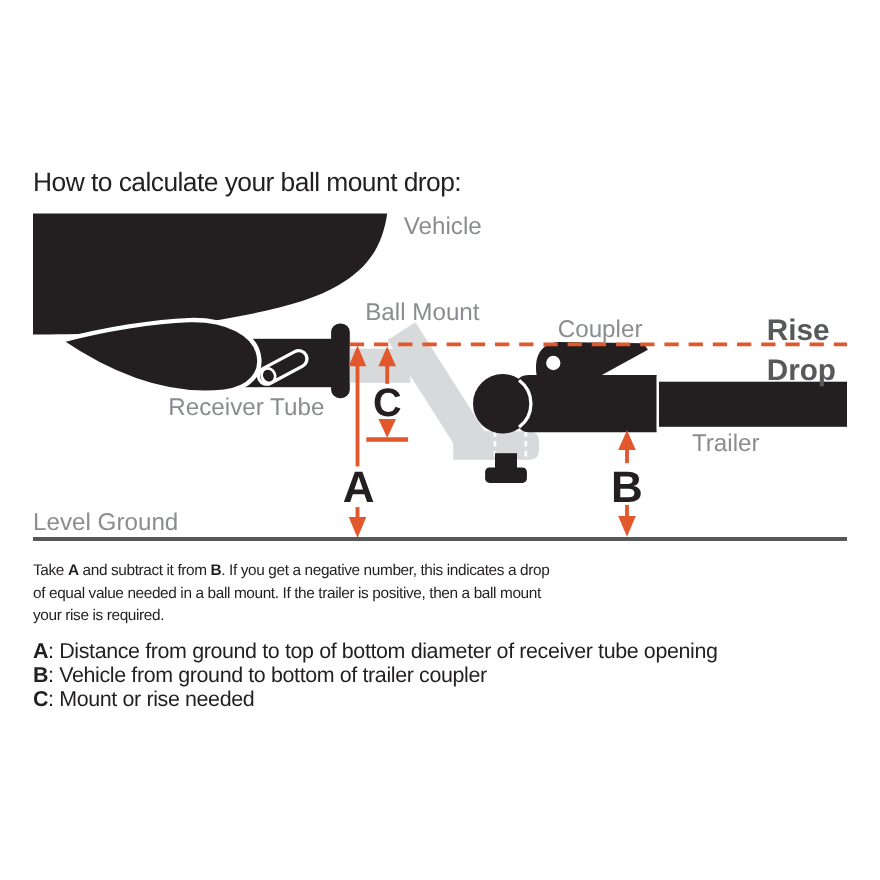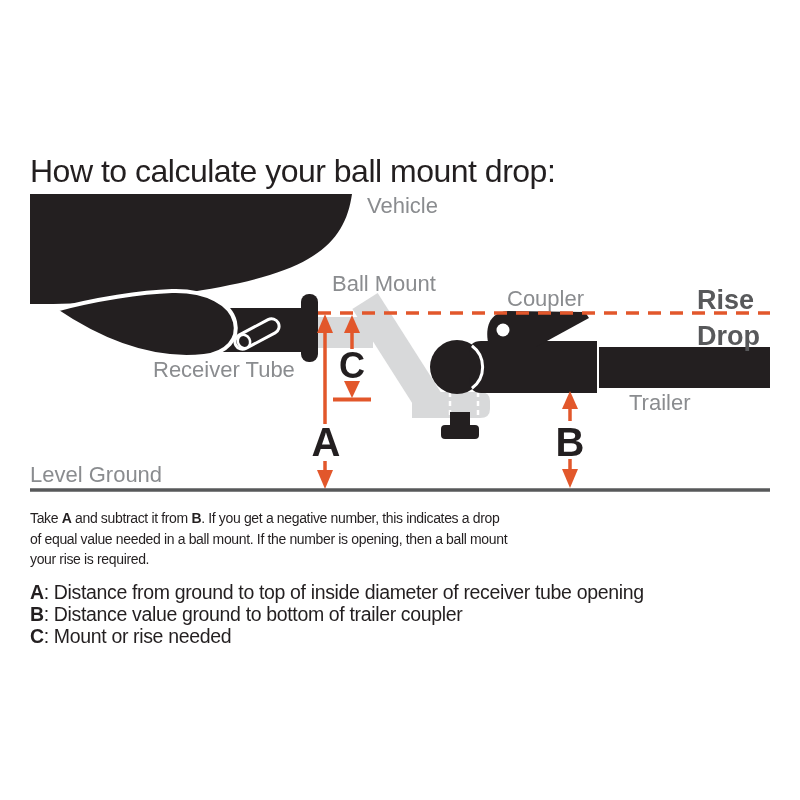--- a/index.html
+++ b/index.html
@@ -2,21 +2,21 @@
 <html style="--ink: #231F20; --accent-orange: #E2572B; --label-gray: #8A8C8F; --dark-gray: #58595B; --mount-gray: #D8D9DA;"><head>
 <meta charset="utf-8">
 <style>
   html,body{margin:0;padding:0;background:#fff;}
   #canvas{
     position:relative;width:800px;height:800px;background:#ffffff;overflow:hidden;
     font-family:"Liberation Sans",sans-serif;color:var(--ink,#231F20);
   }
   .abs{position:absolute;}
   #title{
-    left:30px;top:153px;font-size:32px;letter-spacing:-0.5px;
+    left:30px;top:153px;font-size:24px;letter-spacing:-0.5px;
     color:var(--ink,#231F20);white-space:nowrap;
   }
   #diagram-svg{left:0;top:0;width:800px;height:800px;}
   svg text{font-family:"Liberation Sans",sans-serif;}
   .lbl{fill:var(--label-gray,#8A8C8F);font-size:22px;}
   .lbl-bold{fill:var(--dark-gray,#58595B);font-size:27px;font-weight:bold;}
   .dim{fill:var(--ink,#231F20);font-size:40px;font-weight:bold;text-anchor:middle;}
   .dim-c{font-size:36px;}
   .f-ink{fill:var(--ink,#231F20);}
   .f-gray{fill:var(--mount-gray,#D8D9DA);}
@@ -117,23 +117,23 @@
     <text x="153" y="377" class="lbl">Receiver Tube</text>
     <text x="629" y="410" class="lbl">Trailer</text>
     <text x="30" y="482" class="lbl">Level Ground</text>
     <text x="326" y="456" class="dim">A</text>
     <text x="570" y="456" class="dim">B</text>
     <text x="352" y="378" class="dim dim-c">C</text>
   </svg>
 
   <div id="body-text" class="abs">
     <div class="tline"><span>Take </span><span class="b">A</span><span> and subtract it from </span><span class="b">B</span><span>. If you get a negative number, this indicates a drop</span></div>
-    <div class="tline">of equal value needed in a ball mount. If the number is opening, then a ball mount</div>
+    <div class="tline">of equal value needed in a ball mount. If the trailer is positive, then a ball mount</div>
     <div class="tline">your rise is required.</div>
   </div>
 
   <div id="legend" class="abs">
-    <div class="tline"><span class="b">A</span><span>: Distance from ground to top of inside diameter of receiver tube opening</span></div>
-    <div class="tline"><span class="b">B</span><span>: Distance value ground to bottom of trailer coupler</span></div>
+    <div class="tline"><span class="b">A</span><span>: Distance from ground to top of bottom diameter of receiver tube opening</span></div>
+    <div class="tline"><span class="b">B</span><span>: Vehicle from ground to bottom of trailer coupler</span></div>
     <div class="tline"><span class="b">C</span><span>: Mount or rise needed</span></div>
   </div>
 
 </div>
 
 </body></html>

